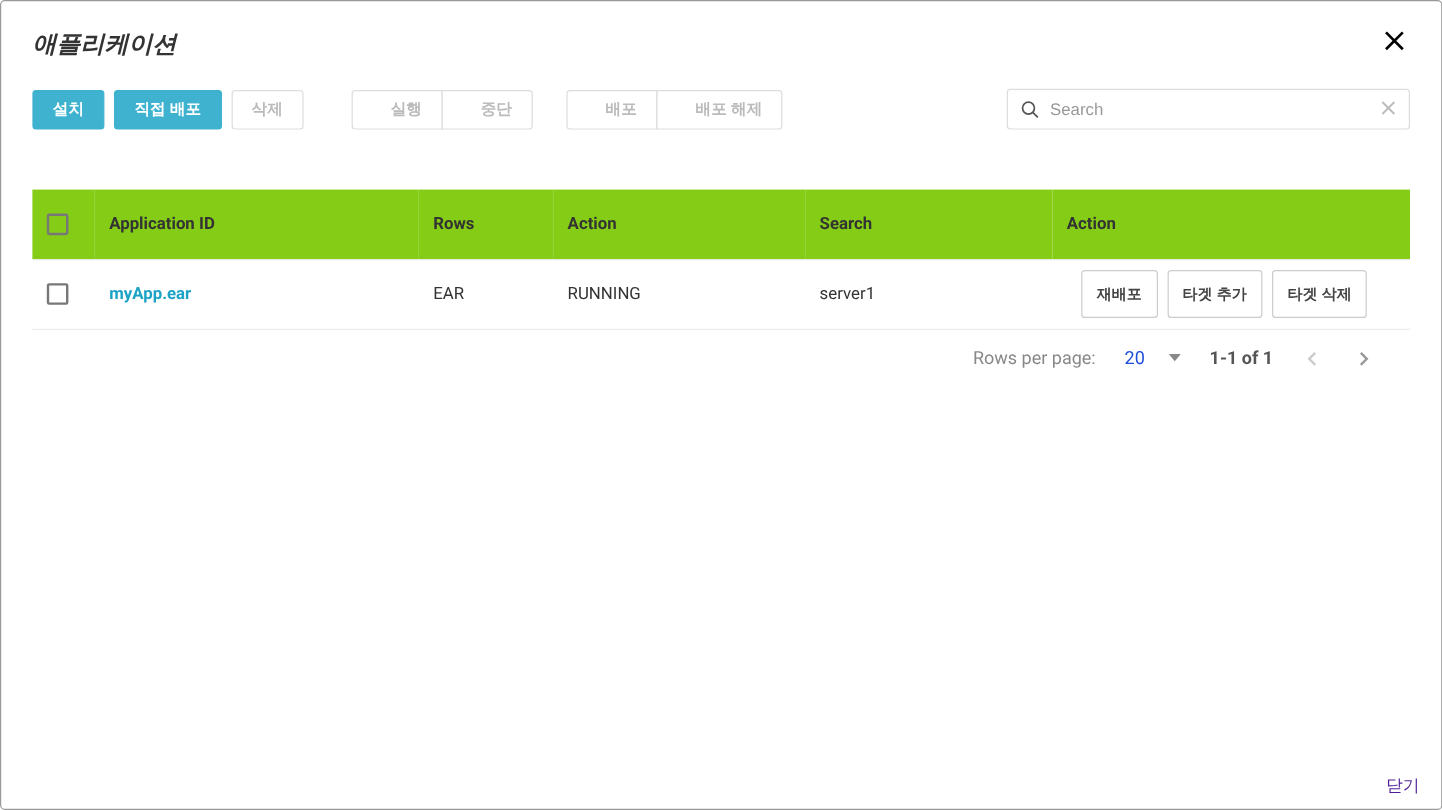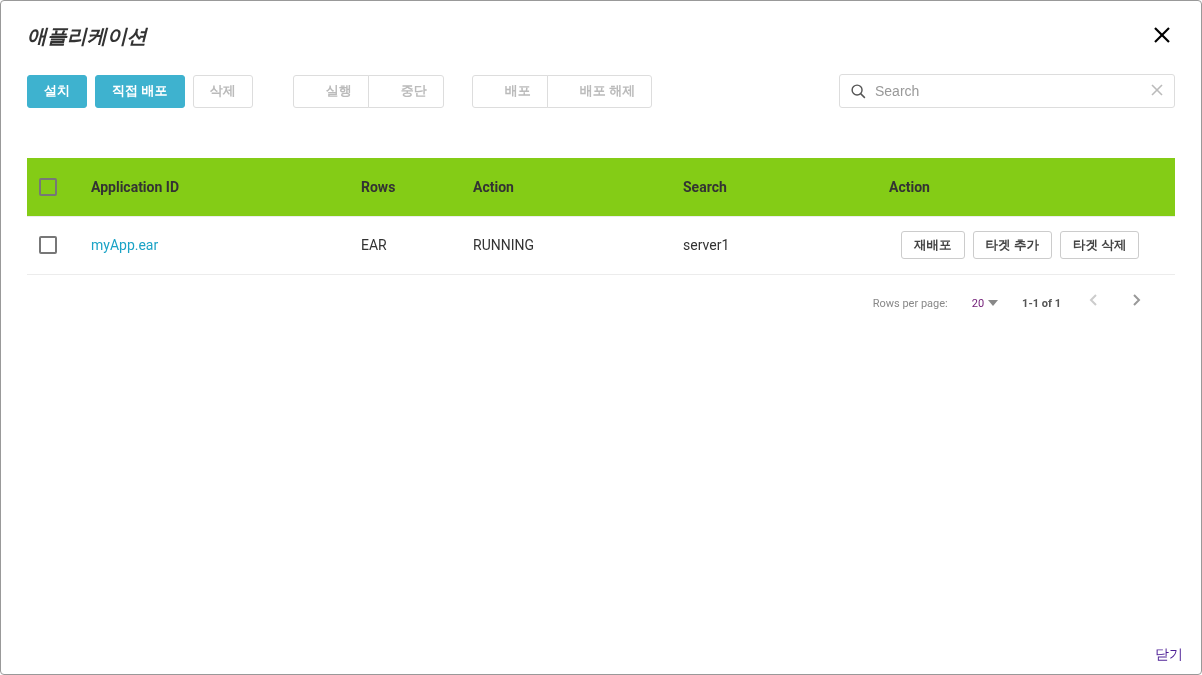--- a/index.html
+++ b/index.html
@@ -135,39 +135,39 @@
   .col-state { width: 210px;}
   .col-target{ width: 206px;}
   .col-action{ }
   .checkbox {
     width: 18px; height: 18px;
     border: 2px solid #777;
     border-radius: 2px;
     display:inline-block;
     vertical-align:middle;
   }
-  .app-link { color:#1ba3c6; cursor:pointer; font-weight:400;text-align:center;}
+  .app-link { color:#1ba3c6; cursor:pointer; font-weight:700;text-align:center;}
   .row-actions { display:flex; gap:8px; justify-content:flex-start; padding-left:12px;}
   .btn.small {
     font-size: 12.5px;
     font-weight:600;
     padding: 8px 12px;
-    height: 28px;
+    height: 40px;
     color:#444;
   }
   .pager {
     display:flex;
     justify-content:flex-end;
-    align-items:flex-end;
+    align-items:flex-start;
     gap: 24px;
     padding: 14px 30px 0 0;
-    font-size: 11px;
+    font-size: 15px;
     color:#888;
   }
-  .pager .rpp-val { color:#701a75; display:inline-flex; align-items:center; gap:4px; cursor:pointer;}
+  .pager .rpp-val { color:#1d4ed8; display:inline-flex; align-items:center; gap:20px; cursor:pointer;}
   .pager .rpp-val svg { width:10px; height:10px; fill:#888;}
   .pager .range { color:#555;font-weight:bold;}
   .pager .nav { color:#bbb; font-size:18px; }
   .chev { display:inline-block; width:18px; text-align:center;}
   .footer {
     position:absolute;
     bottom: 10px;
     right: 18px;
     font-size: 14px;
     color:#4c1d95;

